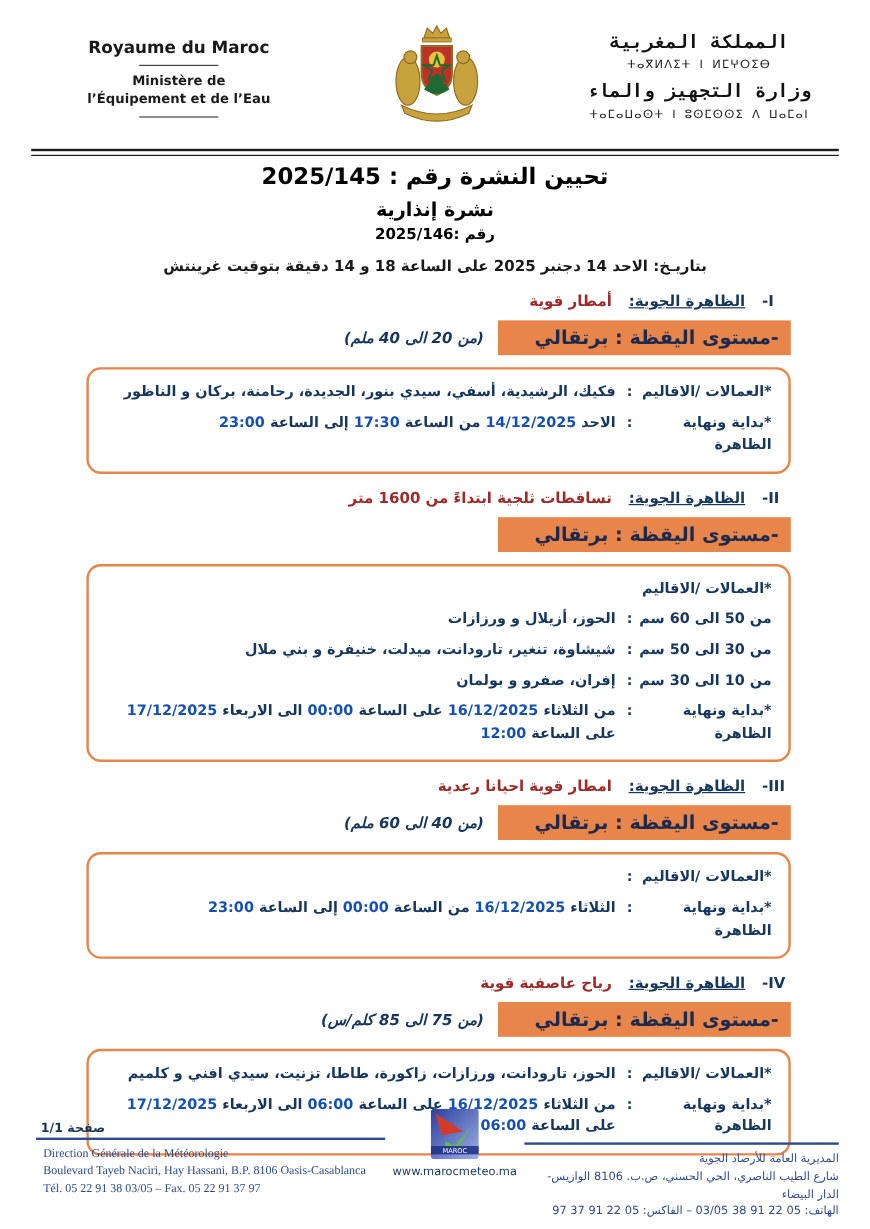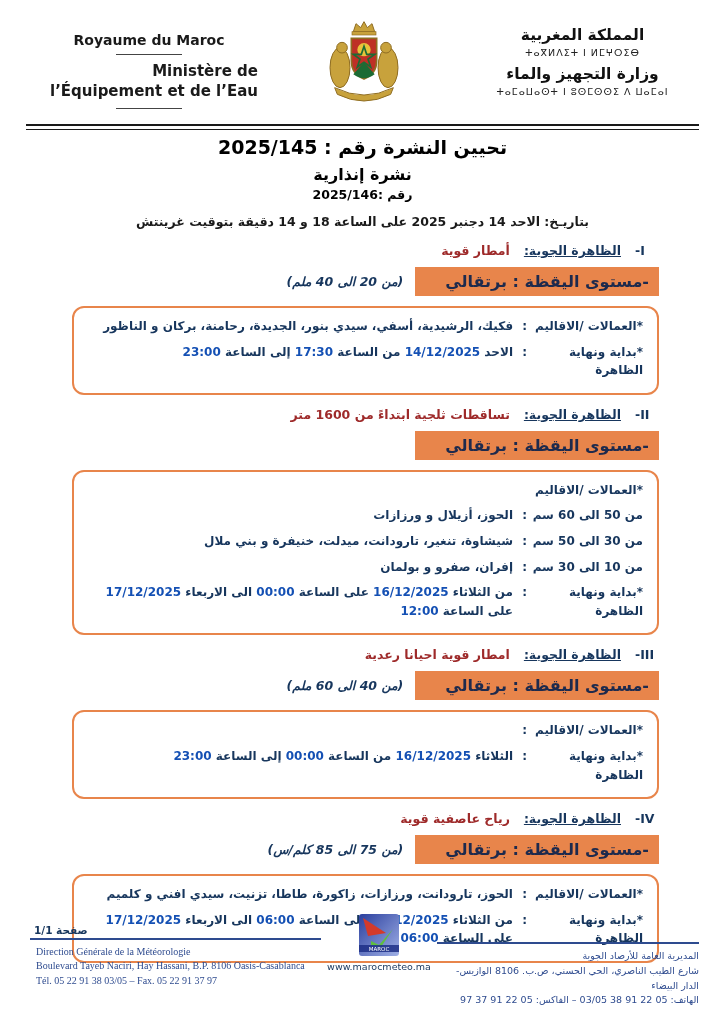--- a/index.html
+++ b/index.html
@@ -6,24 +6,24 @@
   body{
     width:725px;height:1024px;background:#ffffff;position:relative;overflow:hidden;
     font-family:"DejaVu Sans",sans-serif;color:#17365D;
   }
   .page{width:100%;height:100%;position:relative;}
 
   
   .header{display:flex;justify-content:space-between;align-items:flex-start;padding:18px 30px 0 40px;gap:20px;}
   .hdr-left{width:218px;text-align:center;color:#1a1a1a;font-weight:bold;margin-top:14px;}
   .hdr-left .fr1{font-size:14px;}
-  .hdr-left .fr2{font-size:15px;line-height:1.35;text-align:right;}
+  .hdr-left .fr2{font-size:11px;line-height:1.35;}
   .hdr-sep{width:66px;border-top:1.5px solid #444;margin:6px auto;}
   .emblem-wrap{width:90px;text-align:center;margin-top:0;}
-  .hdr-right{width:225px;text-align:center;color:#111;margin-top:8px;}
+  .hdr-right{width:225px;text-align:center;color:#111;margin-top:8px;font-family:Liberation Mono, monospace;}
   .hdr-right .ar{font-size:15.5px;font-weight:bold;direction:rtl;}
   .hdr-right .tif{font-size:9.5px;margin:3px 0 7px;letter-spacing:1px;color:#222;}
 
   .rule-double{margin:8px 26px 0 26px;height:3px;border-top:2.5px solid #1a1a1a;border-bottom:1.5px solid #1a1a1a;}
   .code{margin:5px 0 0 56px;font-family:"Liberation Serif",serif;font-weight:bold;font-size:11px;color:#111;}
 
   
   .titles{direction:rtl;text-align:center;font-weight:bold;color:#000;}
   .t1{font-size:19px;margin-top:6px;}
   .t2{font-size:16px;margin-top:7px;}
@@ -44,21 +44,21 @@
   .info-box{border:2px solid #E8854B;border-radius:12px;background:#fff;
             margin-top:10px;padding:9px 14px 13px 12px;display:flex;flex-direction:column;row-gap:7px;}
   .box-row{display:flex;font-weight:bold;font-size:12px;line-height:1.55;}
   .row-label{flex:0 0 116px;color:#17365D;}
   .row-colon{flex:0 0 14px;color:#17365D;}
   .row-value{flex:1;color:#17365D;}
   .part-navy{color:#17365D;}
   .part-blue{color:#1450B4;}
 
   
-  .footer{position:absolute;left:30px;right:26px;bottom:16px;display:flex;justify-content:space-between;align-items:flex-start;}
+  .footer{position:absolute;left:30px;right:26px;bottom:6px;display:flex;justify-content:space-between;align-items:flex-start;}
   .f-left{width:302px;}
   .f-mid{width:120px;text-align:center;margin-top:-10px;}
   .f-right{width:272px;}
   .f-page{font-size:10.5px;font-weight:bold;color:#17365D;direction:rtl;text-align:left;margin-bottom:2px;padding-left:4px;}
   .f-spacer{height:16px;}
   .f-line{border-top:2px solid #2E4B8F;margin:2px 0 5px 0;}
   .f-fr{font-family:"Liberation Serif",serif;font-size:10px;color:#2E4B8F;line-height:1.42;padding-left:6px;}
   .f-ar{direction:rtl;font-size:9.5px;color:#2E4B8F;line-height:1.55;text-align:right;}
   .f-url{font-size:9.5px;color:#17365D;margin-top:1px;}
   a.f-url{text-decoration:none;display:block;}

